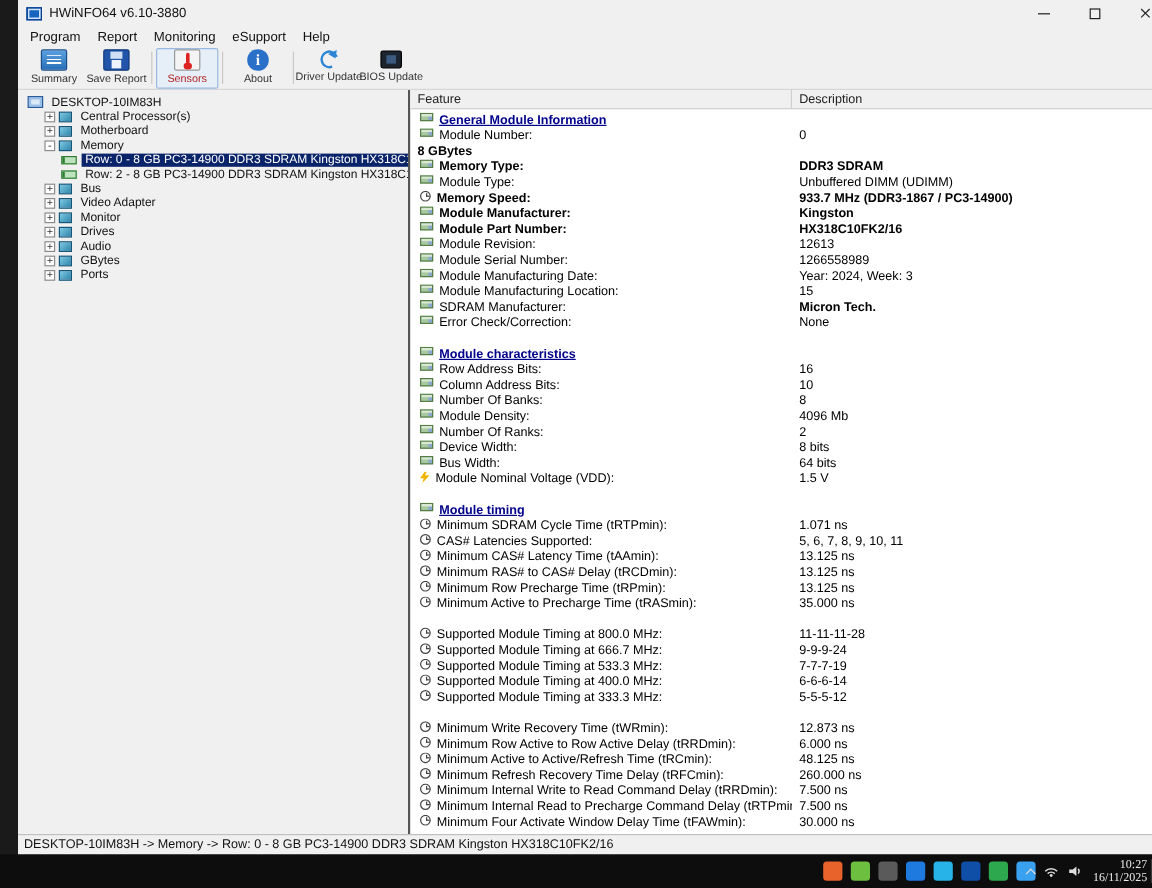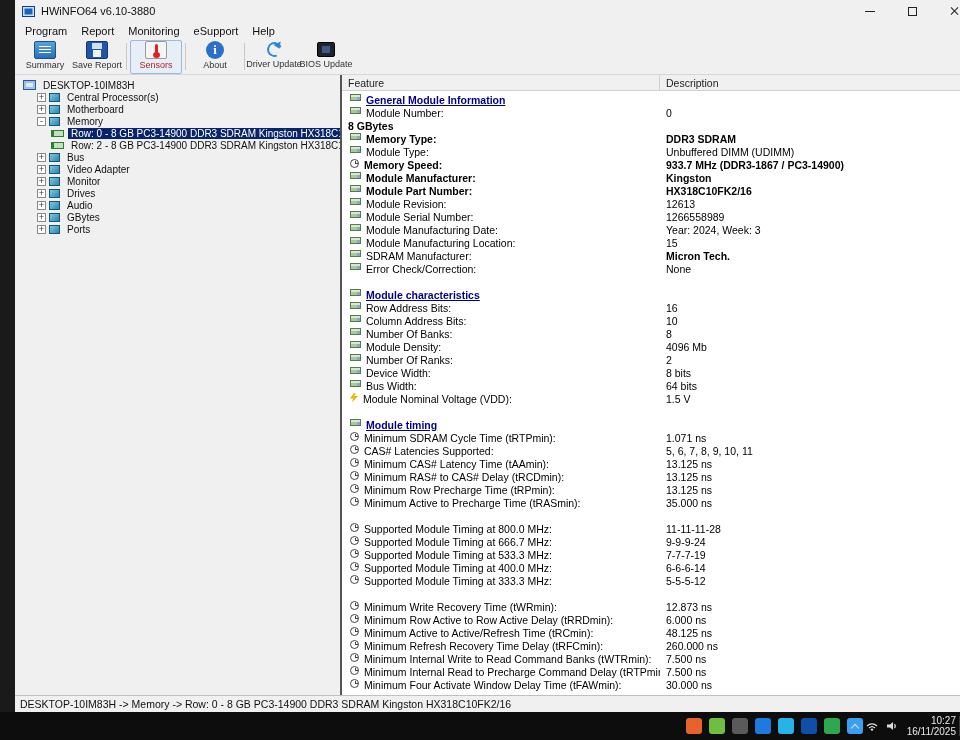--- a/index.html
+++ b/index.html
@@ -86,21 +86,21 @@
   .ri.icon-clock-s::before { content:""; position:absolute; left:3.5px; top:1px; width:1px; height:3.5px; background:#444; }
   .ri.icon-clock-s::after  { content:""; position:absolute; left:3.5px; top:3.5px; width:3px; height:1px; background:#444; }
   .ri.icon-bolt-s { width:8px; height:10px; background:#f0b400;
         clip-path:polygon(55% 0, 0 60%, 38% 60%, 25% 100%, 100% 35%, 52% 35%, 75% 0); }
 
   
   .statusbar { height:17px; flex:0 0 auto; border-top:1px solid #c0c0c0; background:#f0f0f0;
         display:flex; align-items:center; padding-left:5px; font-size:10.5px; color:#111; }
 
   
-  .taskbar { position:absolute; left:0; top:712px; width:960px; height:28px; background:#0d0d0d; }
+  .taskbar { position:absolute; left:0; top:712px; width:960px; height:28px; background:#0d0d0d;font-family:Liberation Serif, serif; }
   .tb-apps { position:absolute; left:686px; top:0; height:28px; display:flex; align-items:center; gap:7px; }
   .task-app { width:16px; height:16px; border-radius:3px; }
   .tray { position:absolute; right:4px; top:0; height:28px; display:flex; align-items:center; gap:8px; }
   .caret { width:6px; height:6px; border-left:1.5px solid #ddd; border-top:1.5px solid #ddd;
         transform:rotate(45deg); margin-top:3px; }
   .tray-clock { text-align:right; font-size:10px; color:#eaeaea; line-height:11px; }
   .edge-sliver { position:absolute; right:0; top:4px; width:1px; height:20px; background:#3a3a3a; }
 </style>
 </head>
 <body>
@@ -502,21 +502,21 @@
             <div class="d-row">
               <div class="f-cell">
                 <span class="ri icon-clock-s"></span>
                 <span class="f-text">Minimum Refresh Recovery Time Delay (tRFCmin):</span>
               </div>
               <div class="v-cell">260.000 ns</div>
             </div>
             <div class="d-row">
               <div class="f-cell">
                 <span class="ri icon-clock-s"></span>
-                <span class="f-text">Minimum Internal Write to Read Command Banks (tWTRmin):</span>
+                <span class="f-text">Minimum Internal Write to Read Command Delay (tRRDmin):</span>
               </div>
               <div class="v-cell">7.500 ns</div>
             </div>
             <div class="d-row">
               <div class="f-cell">
                 <span class="ri icon-clock-s"></span>
                 <span class="f-text">Minimum Internal Read to Precharge Command Delay (tRTPmin):</span>
               </div>
               <div class="v-cell">7.500 ns</div>
             </div>

